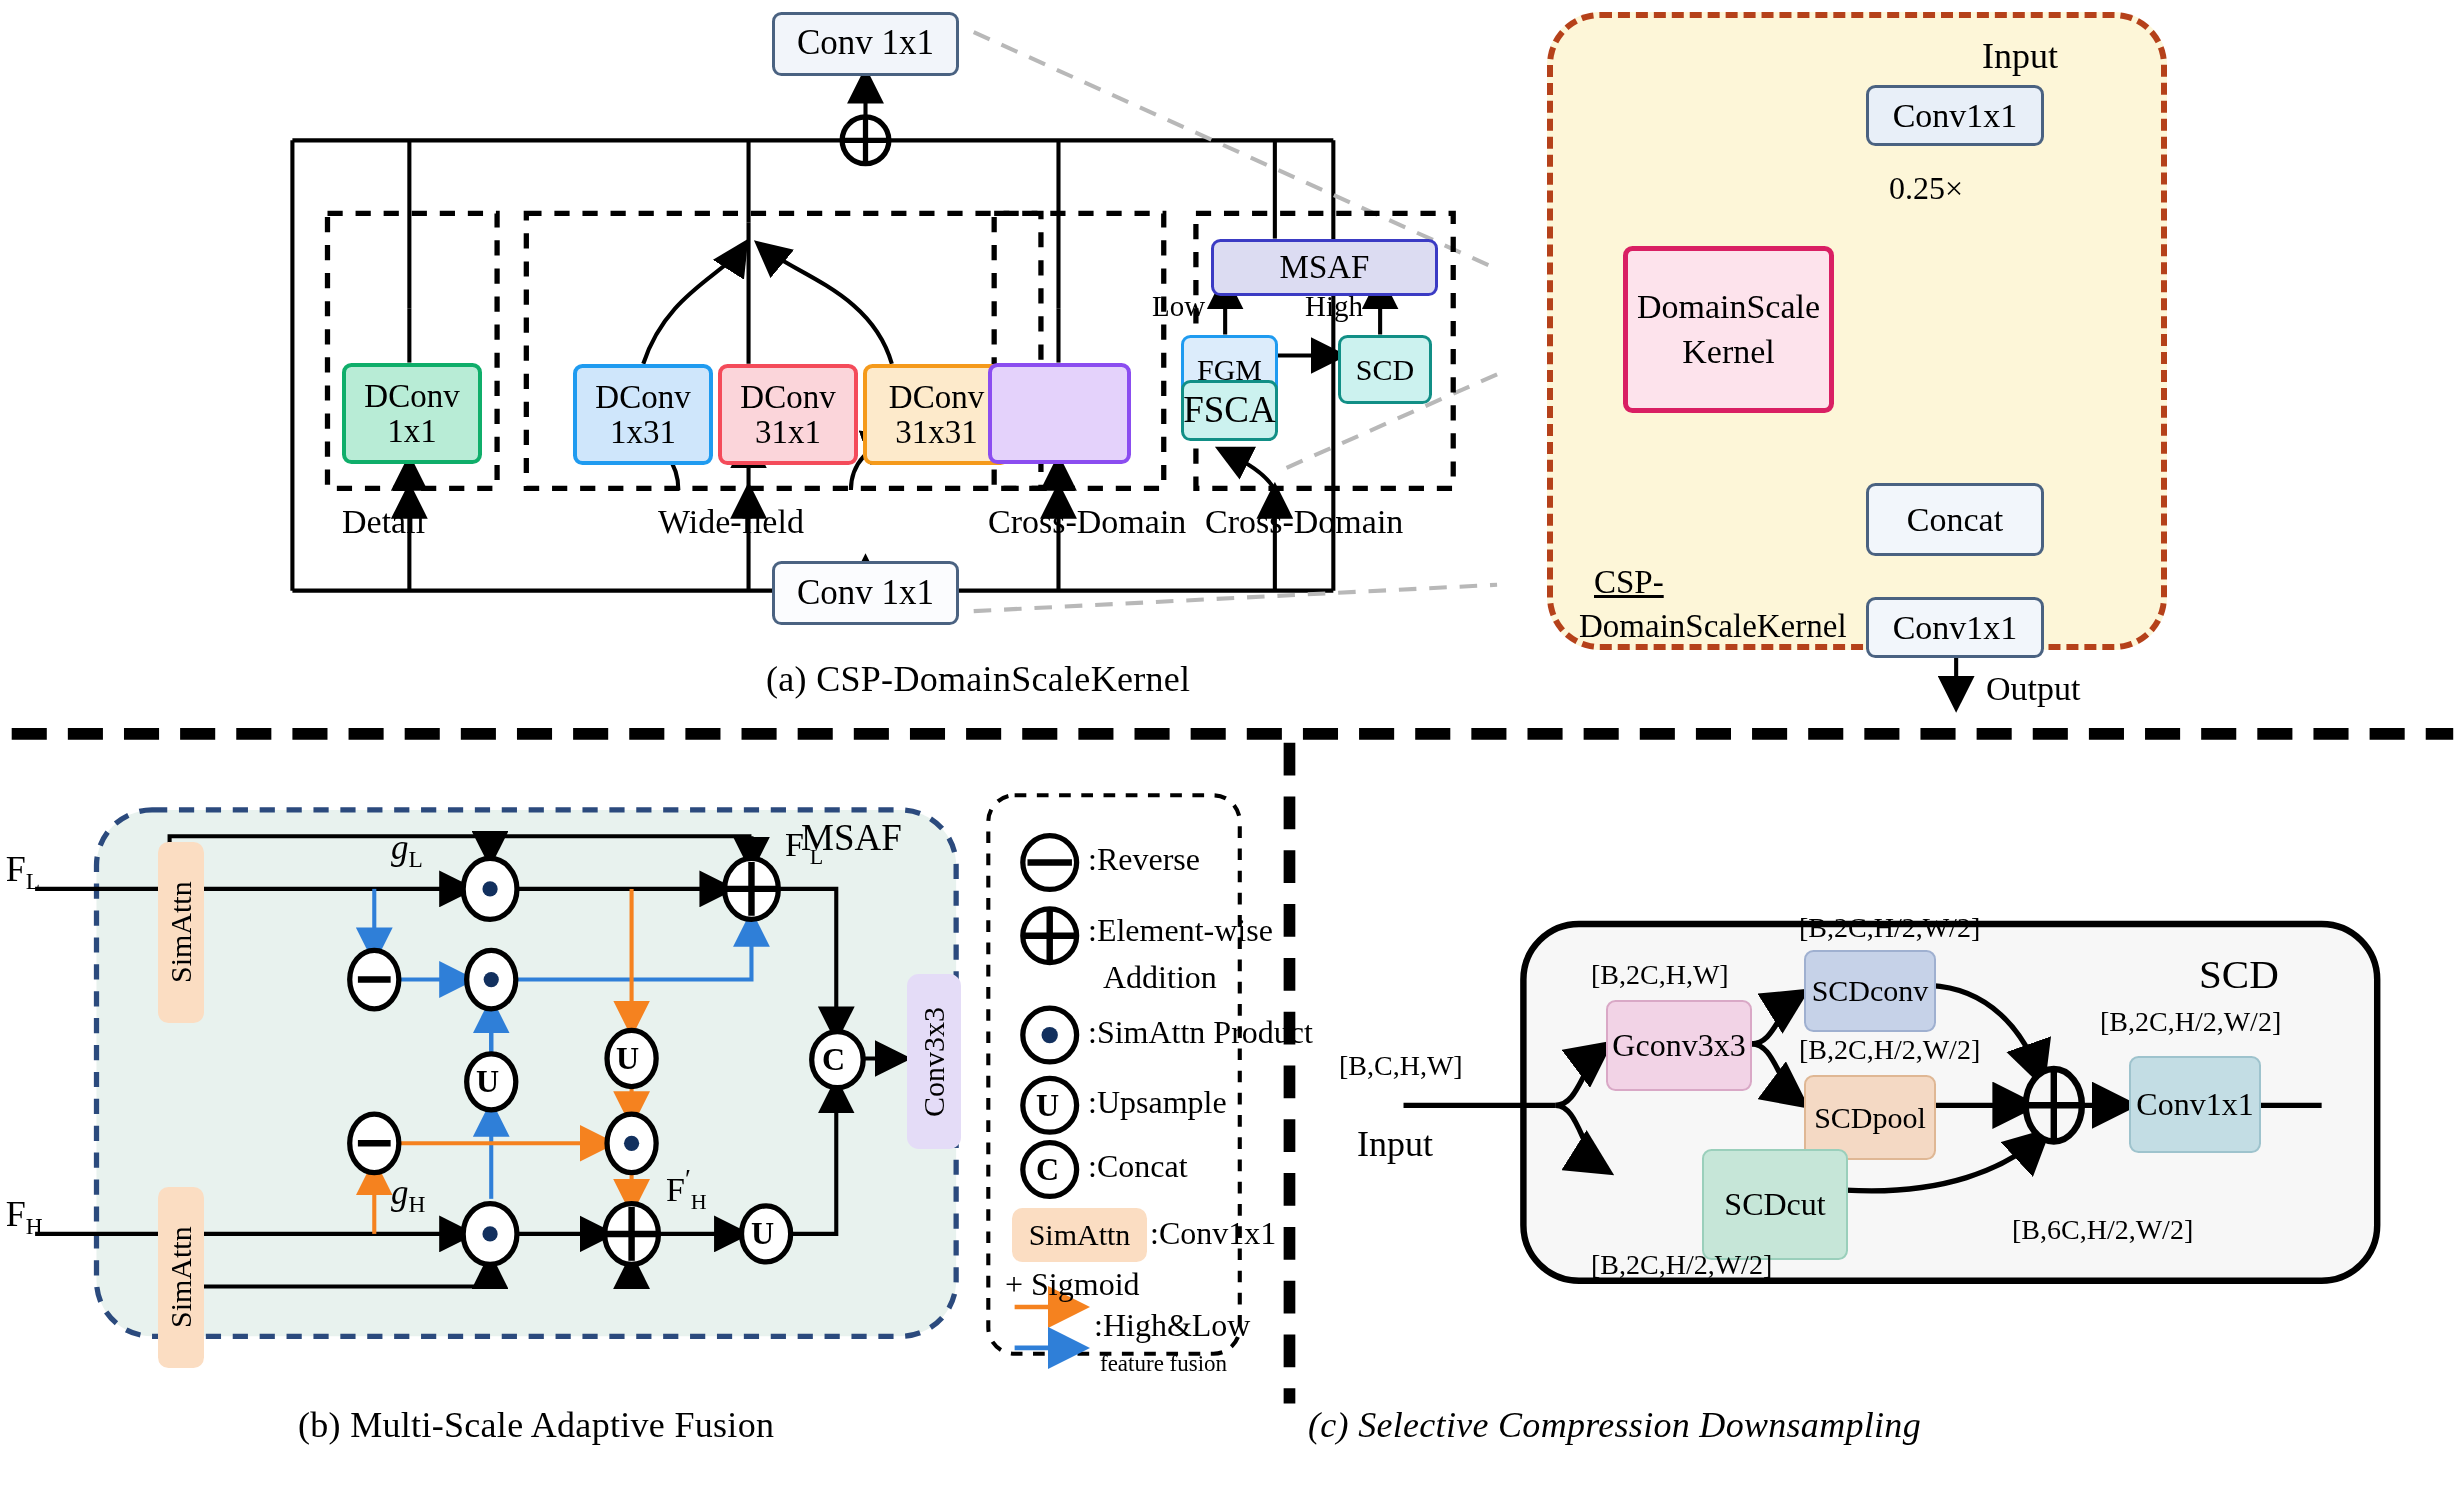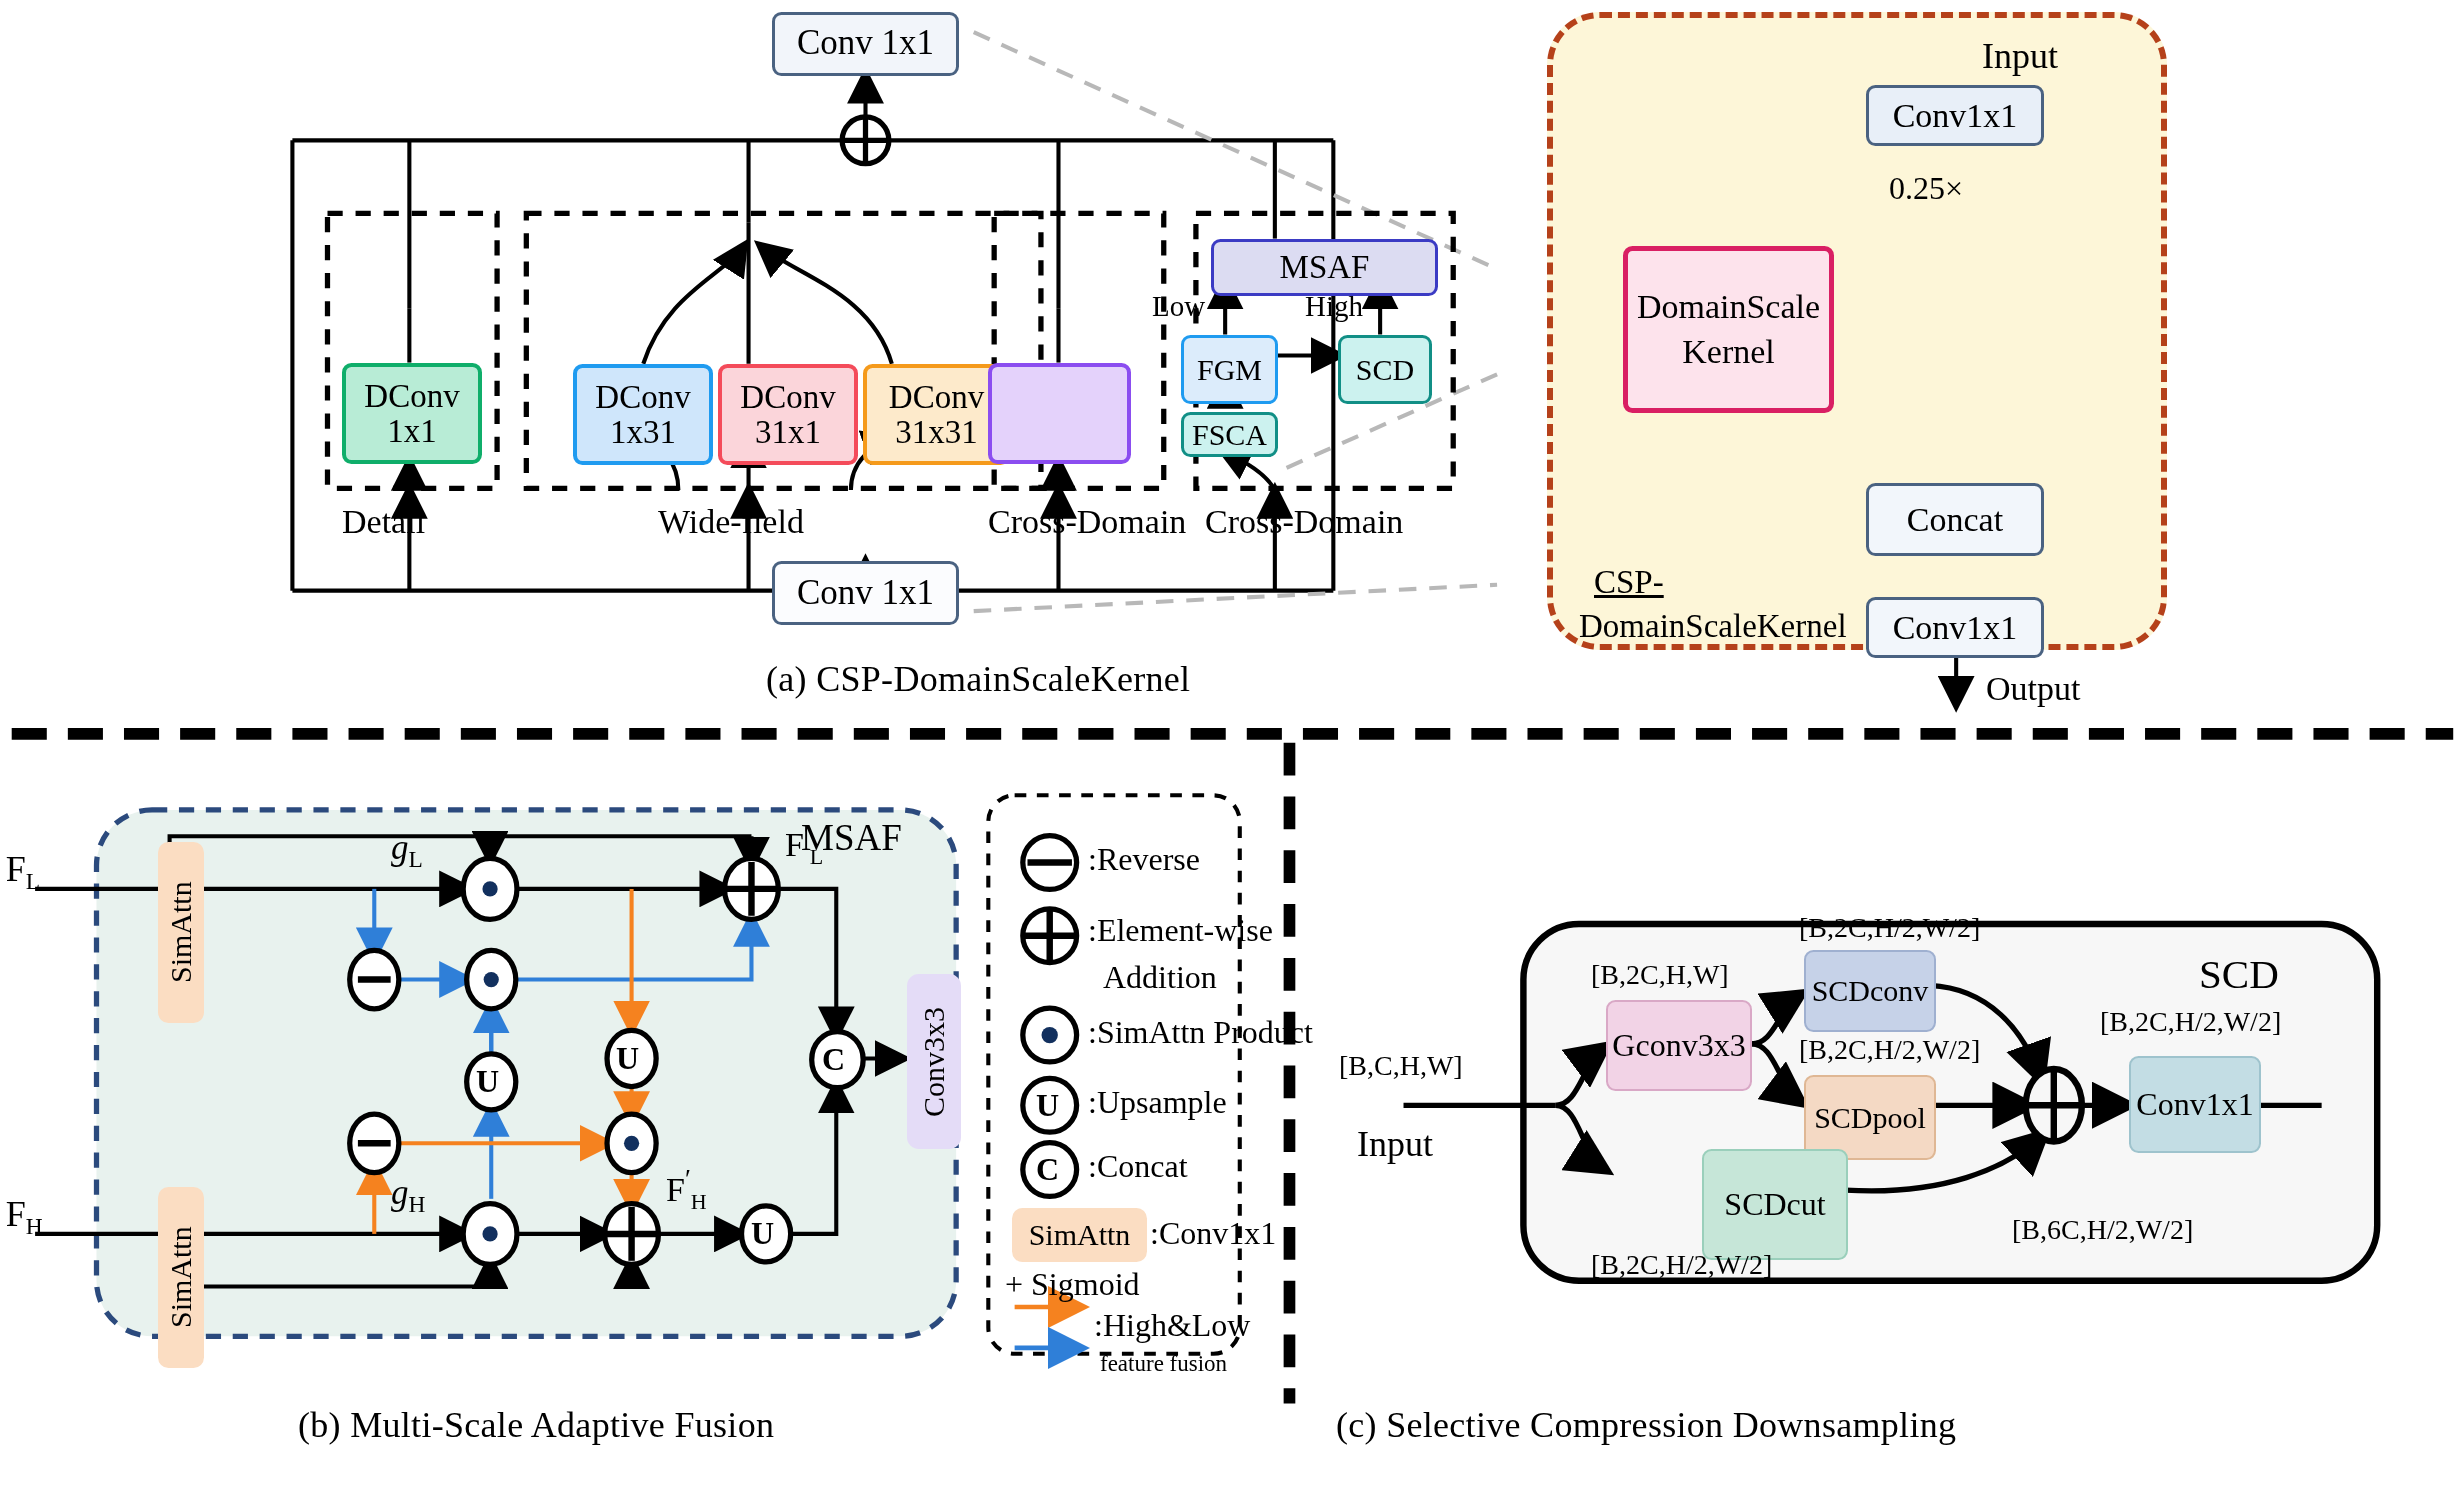--- a/index.html
+++ b/index.html
@@ -271,21 +271,21 @@
 
 <div class="box rbox" style="left:1211px;top:239px;width:227px;height:57px;background:#dcdcf2;border:3.5px solid #3b3bc4;font-size:33px;">
   <span>MSAF</span>
 </div>
 <div class="box rbox" style="left:1181px;top:335px;width:97px;height:69px;background:#dcecfb;border:3.5px solid #1f9bf0;font-size:30px;">
   <span>FGM</span>
 </div>
 <div class="box rbox" style="left:1338px;top:335px;width:94px;height:69px;background:#ccf2ef;border:3.5px solid #118f86;font-size:30px;">
   <span>SCD</span>
 </div>
-<div class="box rbox" style="left:1181px;top:412px;width:97px;height:45px;background:#ccf2ef;border:3.5px solid #118f86;font-size:30px;">
+<div class="box rbox" style="left:1181px;top:380px;width:97px;height:61px;background:#ccf2ef;border:3.5px solid #118f86;font-size:37px;">
   <span>FSCA</span>
 </div>
 <div class="lbl" style="left:1152px;top:290px;font-size:29px;">Low</div>
 <div class="lbl" style="left:1305px;top:290px;font-size:29px;">High</div>
 <div class="lbl" style="left:1208px;top:503px;font-size:34px;"></div>
 <div class="lbl" style="left:1208px;top:503px;font-size:34px;"></div>
 <div class="lbl" style="left:1205px;top:503px;font-size:34px;">Cross-Domain</div>
 
 <div style="position:absolute;left:1547px;top:11.7px;width:608px;height:626px;background:#fdf6d8;border:6.4px dashed #b5411a;border-radius:53px;"></div>
 
@@ -419,16 +419,16 @@
 </div>
 <div class="lbl" style="left:1591px;top:1249px;font-size:28px;">[B,2C,H/2,W/2]</div>
 
 <div class="lbl" style="left:2012px;top:1214px;font-size:28px;">[B,6C,H/2,W/2]</div>
 
 <div class="box rbox" style="left:2129px;top:1056px;width:132px;height:97px;background:#c3dde4;border:2.9px solid #9ec3cd;font-size:32px;">
   <span>Conv1x1</span>
 </div>
 <div class="lbl" style="left:2100px;top:1006px;font-size:28px;">[B,2C,H/2,W/2]</div>
 
-<div class="cap" style="left:1336px;top:1404px;">(c) Selective Compression Downsampling</div>
+<div class="cap" style="left:1308px;top:1404px;font-style:italic;">(c) Selective Compression Downsampling</div>
 
 </div>
 
 
 </body></html>

